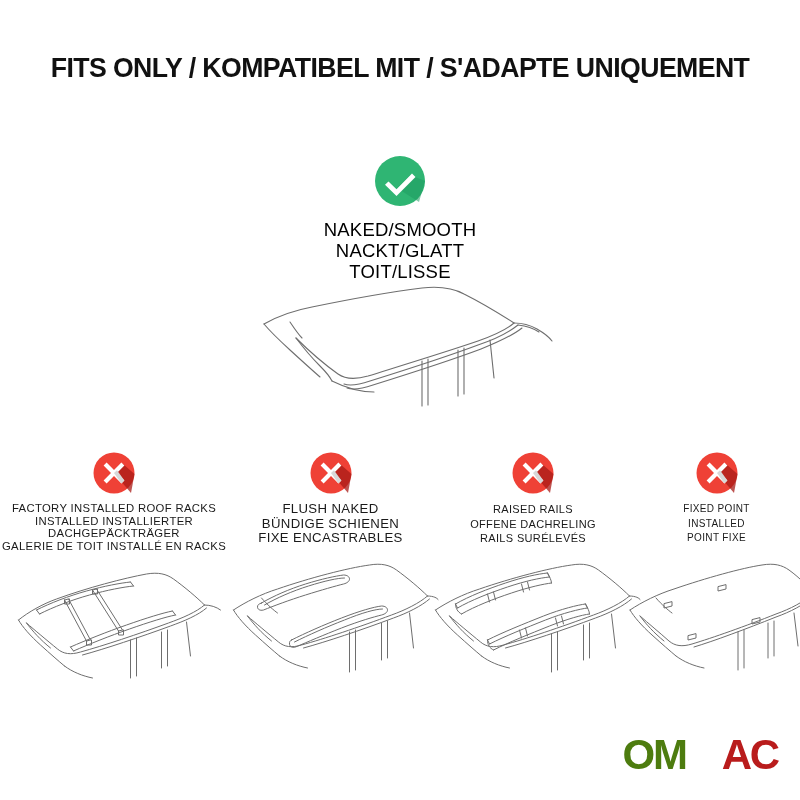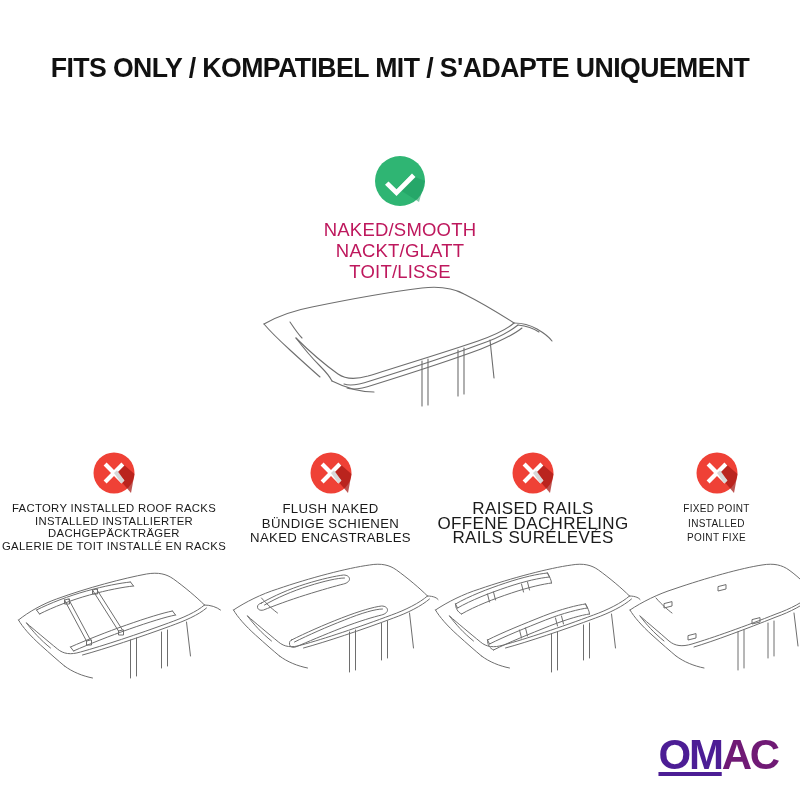--- a/index.html
+++ b/index.html
@@ -32,21 +32,21 @@
     display:flex; flex-direction:column; align-items:center;
   }
   .badge { position:relative; width:52px; height:52px; }
   .badge svg { display:block; width:52px; height:52px; }
 
   .top-labels {
     margin-top:12px;
     text-align:center;
     font-size:18.5px;
     line-height:21px;
-    color:#be185d;
+    color:#000000;
     letter-spacing:0.2px;
   }
 
   .top-art {
     position:absolute;
     top:278px; left:250px;
     width:320px; height:140px;
   }
   .top-art svg { display:block; width:100%; height:100%; }
 
@@ -68,38 +68,38 @@
   .col-labels {
     margin-top:8px;
     text-align:center;
     color:#1a1a1a;
     line-height:12.6px;
     letter-spacing:0.35px;
     white-space:nowrap;
   }
   .col-1 .col-labels { font-size:11.3px; }
   .col-2 .col-labels { font-size:13.2px; line-height:14.5px; }
-  .col-3 .col-labels { font-size:17px; line-height:14.5px; }
+  .col-3 .col-labels { font-size:11px; line-height:14.5px; }
   .col-4 .col-labels { font-size:10px; line-height:14.5px; }
 
   .col-art { position:absolute; top:96px; width:215px; height:150px; left:50%; transform:translateX(-50%); }
   .col-4 .col-art { width:190px; }
   .col-art svg { display:block; width:100%; height:100%; }
 
   
   .logo {
     position:absolute;
     right:22px; bottom:24px;
     font-size:42px;
     font-weight:bold;
     letter-spacing:-2.2px;
     line-height:1;
   }
-  .logo .om { color:#4c1d95;text-decoration:underline; }
-  .logo .ac { color:#701a75; }
+  .logo .om { color:#4d7c0f; }
+  .logo .ac { color:#b91c1c;padding-left:36px; }
 </style>
 </head>
 <body>
 
 <div class="title">FITS ONLY / KOMPATIBEL MIT / S'ADAPTE UNIQUEMENT</div>
 
 <div class="top-block">
   <div class="badge">
     <svg viewBox="0 0 52 52" xmlns="http://www.w3.org/2000/svg">
       <circle cx="26" cy="26" r="25" fill="#2fb573"></circle>
@@ -211,21 +211,21 @@
       <svg viewBox="0 0 42 42" xmlns="http://www.w3.org/2000/svg">
         <circle cx="21" cy="21" r="20.5" fill="#ef4136"></circle>
         <path d="M21 21 L38 41 L41.5 22 L30 12 Z" fill="#a81b17" opacity="0.75"></path>
         <path d="M13.6 10.6 L21 18 L28.4 10.6 L31.4 13.6 L24 21 L31.4 28.4 L28.4 31.4 L21 24 L13.6 31.4 L10.6 28.4 L18 21 L10.6 13.6 Z" fill="#ffffff"></path>
         <path d="M21 21 L24 18.2 L31.4 28.4 L28.4 31.4 Z" fill="#d8d8d8"></path>
       </svg>
     </div>
     <div class="col-labels">
       <div>FLUSH NAKED</div>
       <div>BÜNDIGE SCHIENEN</div>
-      <div>NAKED ENCASTRABLES</div>
+      <div>FIXE ENCASTRABLES</div>
     </div>
     <div class="col-art">
       <svg viewBox="0 0 215 150" xmlns="http://www.w3.org/2000/svg" fill="none" stroke="#6e6e6e" stroke-width="1" stroke-linecap="round" stroke-linejoin="round">
         <path d="M10 62 C22 54 38 46 54 41 C86 30 124 20 146 17 C158 15 166 17 173 22 C184 30 196 40 204 48"></path>
         <path d="M204 48 C196 55 182 62 168 67 C136 79 100 91 78 97 C68 100 61 99 55 94 C44 85 32 75 24 68"></path>
         <path d="M10 62 C14 69 22 78 32 87 C42 96 50 103 56 108"></path>
         <path d="M24 68 C30 76 38 85 48 93"></path>
         <path d="M38 50 C44 57 50 62 54 65"></path>
 
         <path d="M38 55 C50 48 66 41 82 36 C98 31 112 28 120 27 C124 27 126 29 126 31

